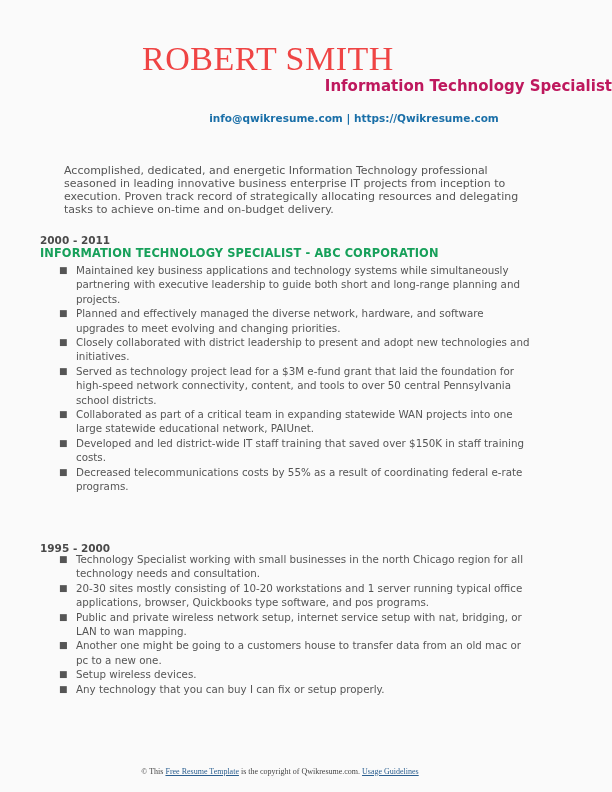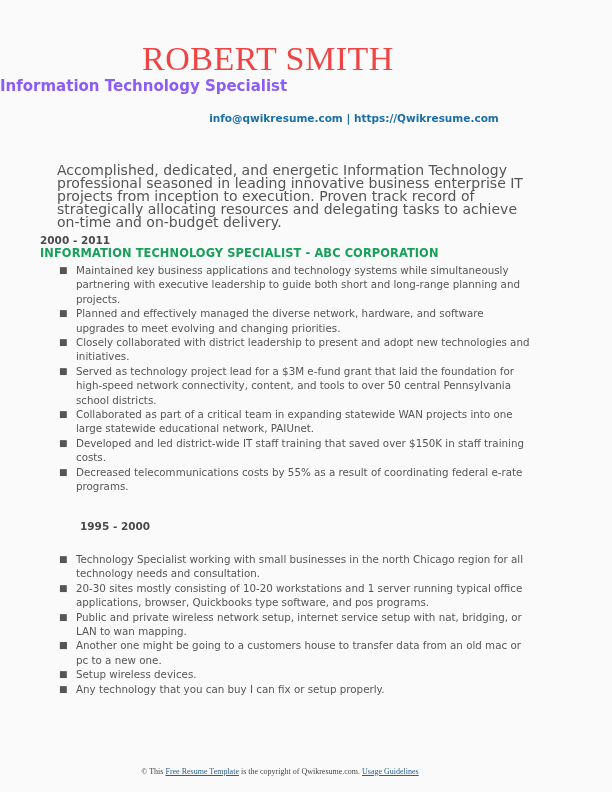--- a/index.html
+++ b/index.html
@@ -13,36 +13,36 @@
   .page { position: absolute; left: 0; top: 0; width: 612px; height: 792px; }
   .name {
     position: absolute; left: 0; width: 536px; top: 40px;
     text-align: center;
     font-family: "Liberation Serif", "DejaVu Serif", serif;
     font-size: 34px; color: #ef4444; letter-spacing: 0.5px;
     line-height: 38px;
   }
   .role {
     position: absolute; left: 0; width: 612px; top: 77px;
-    text-align: left;
+    text-align: right;
     font-family: "DejaVu Sans", sans-serif;
-    font-weight: bold; font-size: 15px; color: #8b5cf6;
+    font-weight: bold; font-size: 15px; color: #be185d;
     line-height: 18px;
   }
   .contact {
     position: absolute; left: 0; width: 612px; top: 111px;
     text-align: center;
     font-size: 10.5px; font-weight: bold; color: #1a6fa8;
     line-height: 14px;
     padding-left: 48px;
   }
   .contact span { color: #1a6fa8; }
   .summary {
-    position: absolute; left: 57px; top: 164px; width: 470px;
-    font-size: 14px; line-height: 13px; color: #555;
+    position: absolute; left: 64px; top: 164px; width: 470px;
+    font-size: 11px; line-height: 13px; color: #555;
   }
   .job-dates {
     position: absolute; left: 40px;
     font-size: 10.5px; font-weight: bold; color: #4a4a4a; line-height: 13px;
   }
   .job-title {
     position: absolute; left: 40px;
     font-size: 11.4px; font-weight: bold; color: #17a05a; line-height: 14px;
     letter-spacing: 0.1px;
     text-align: right;
@@ -87,21 +87,21 @@
   <ul class="bullets" style="top:263px;">
     <li><span class="dot">■</span><span>Maintained key business applications and technology systems while simultaneously partnering with executive leadership to guide both short and long-range planning and projects.</span></li>
     <li><span class="dot">■</span><span>Planned and effectively managed the diverse network, hardware, and software upgrades to meet evolving and changing priorities.</span></li>
     <li><span class="dot">■</span><span>Closely collaborated with district leadership to present and adopt new technologies and initiatives.</span></li>
     <li><span class="dot">■</span><span>Served as technology project lead for a $3M e-fund grant that laid the foundation for high-speed network connectivity, content, and tools to over 50 central Pennsylvania school districts.</span></li>
     <li><span class="dot">■</span><span>Collaborated as part of a critical team in expanding statewide WAN projects into one large statewide educational network, PAIUnet.</span></li>
     <li><span class="dot">■</span><span>Developed and led district-wide IT staff training that saved over $150K in staff training costs.</span></li>
     <li><span class="dot">■</span><span>Decreased telecommunications costs by 55% as a result of coordinating federal e-rate programs.</span></li>
   </ul>
 
-  <div class="job-dates" style="top:520px;margin-left:40px;">1995 - 2000</div>
+  <div class="job-dates" style="top:542px;">1995 - 2000</div>
   <ul class="bullets" style="top:552px;">
     <li><span class="dot">■</span><span>Technology Specialist working with small businesses in the north Chicago region for all technology needs and consultation.</span></li>
     <li><span class="dot">■</span><span>20-30 sites mostly consisting of 10-20 workstations and 1 server running typical office applications, browser, Quickbooks type software, and pos programs.</span></li>
     <li><span class="dot">■</span><span>Public and private wireless network setup, internet service setup with nat, bridging, or LAN to wan mapping.</span></li>
     <li><span class="dot">■</span></li>
     <li><span class="dot">■</span><span>Another one might be going to a customers house to transfer data from an old mac or pc to a new one.</span></li>
     <li><span class="dot">■</span><span>Setup wireless devices.</span></li>
     <li><span class="dot">■</span><span>Any technology that you can buy I can fix or setup properly.</span></li>
   </ul>
 

